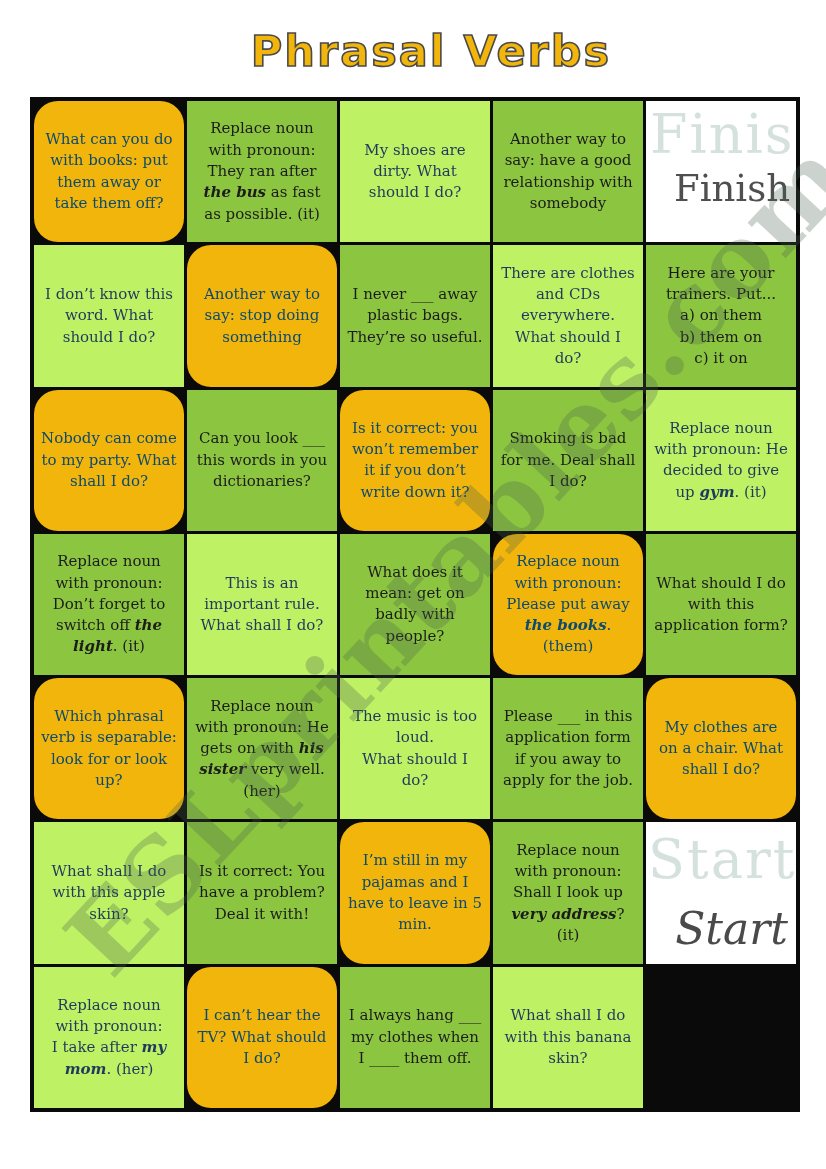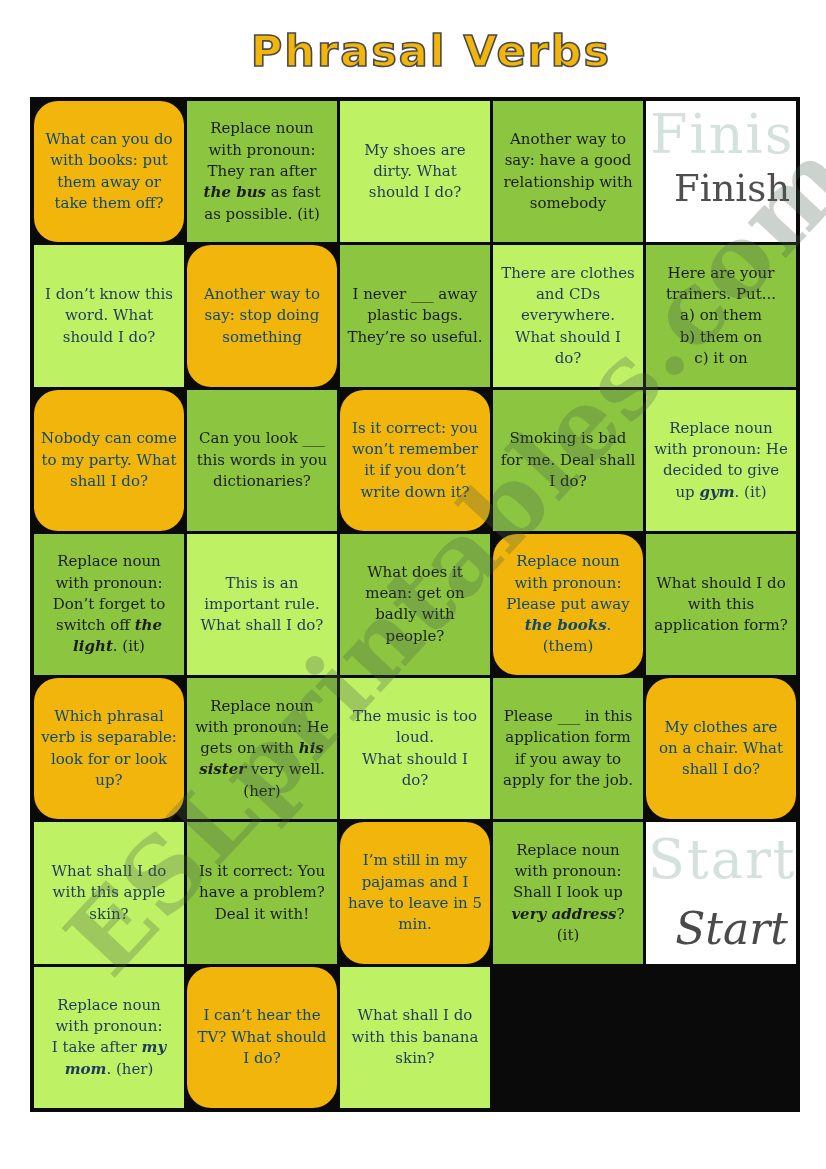--- a/index.html
+++ b/index.html
@@ -193,19 +193,22 @@
     <div class="cell bg-white start-cell">
         <span class="ghost">Start</span>
         <span class="main">Start</span>
       </div>
     <div class="cell bg-blue">
         <span class="card-text"><span>Replace noun with pronoun:</span><br><span>I take after </span><span class="em">my mom</span><span>. (her)</span></span>
       </div>
     <div class="cell bg-orange">
         <span class="card-text"><span>I can’t hear the TV? What should I do?</span></span>
       </div>
+    <div class="cell bg-green">
+        <span class="card-text"><span>I always hang ___ my clothes when I ____ them off.</span></span>
+      </div>
     <div class="cell bg-blue">
         <span class="card-text"><span>What shall I do with this banana skin?</span></span>
       </div>
   </div>
 
   <div class="watermark">ESLprintables.com</div>
 </div>
 
 </body></html>

